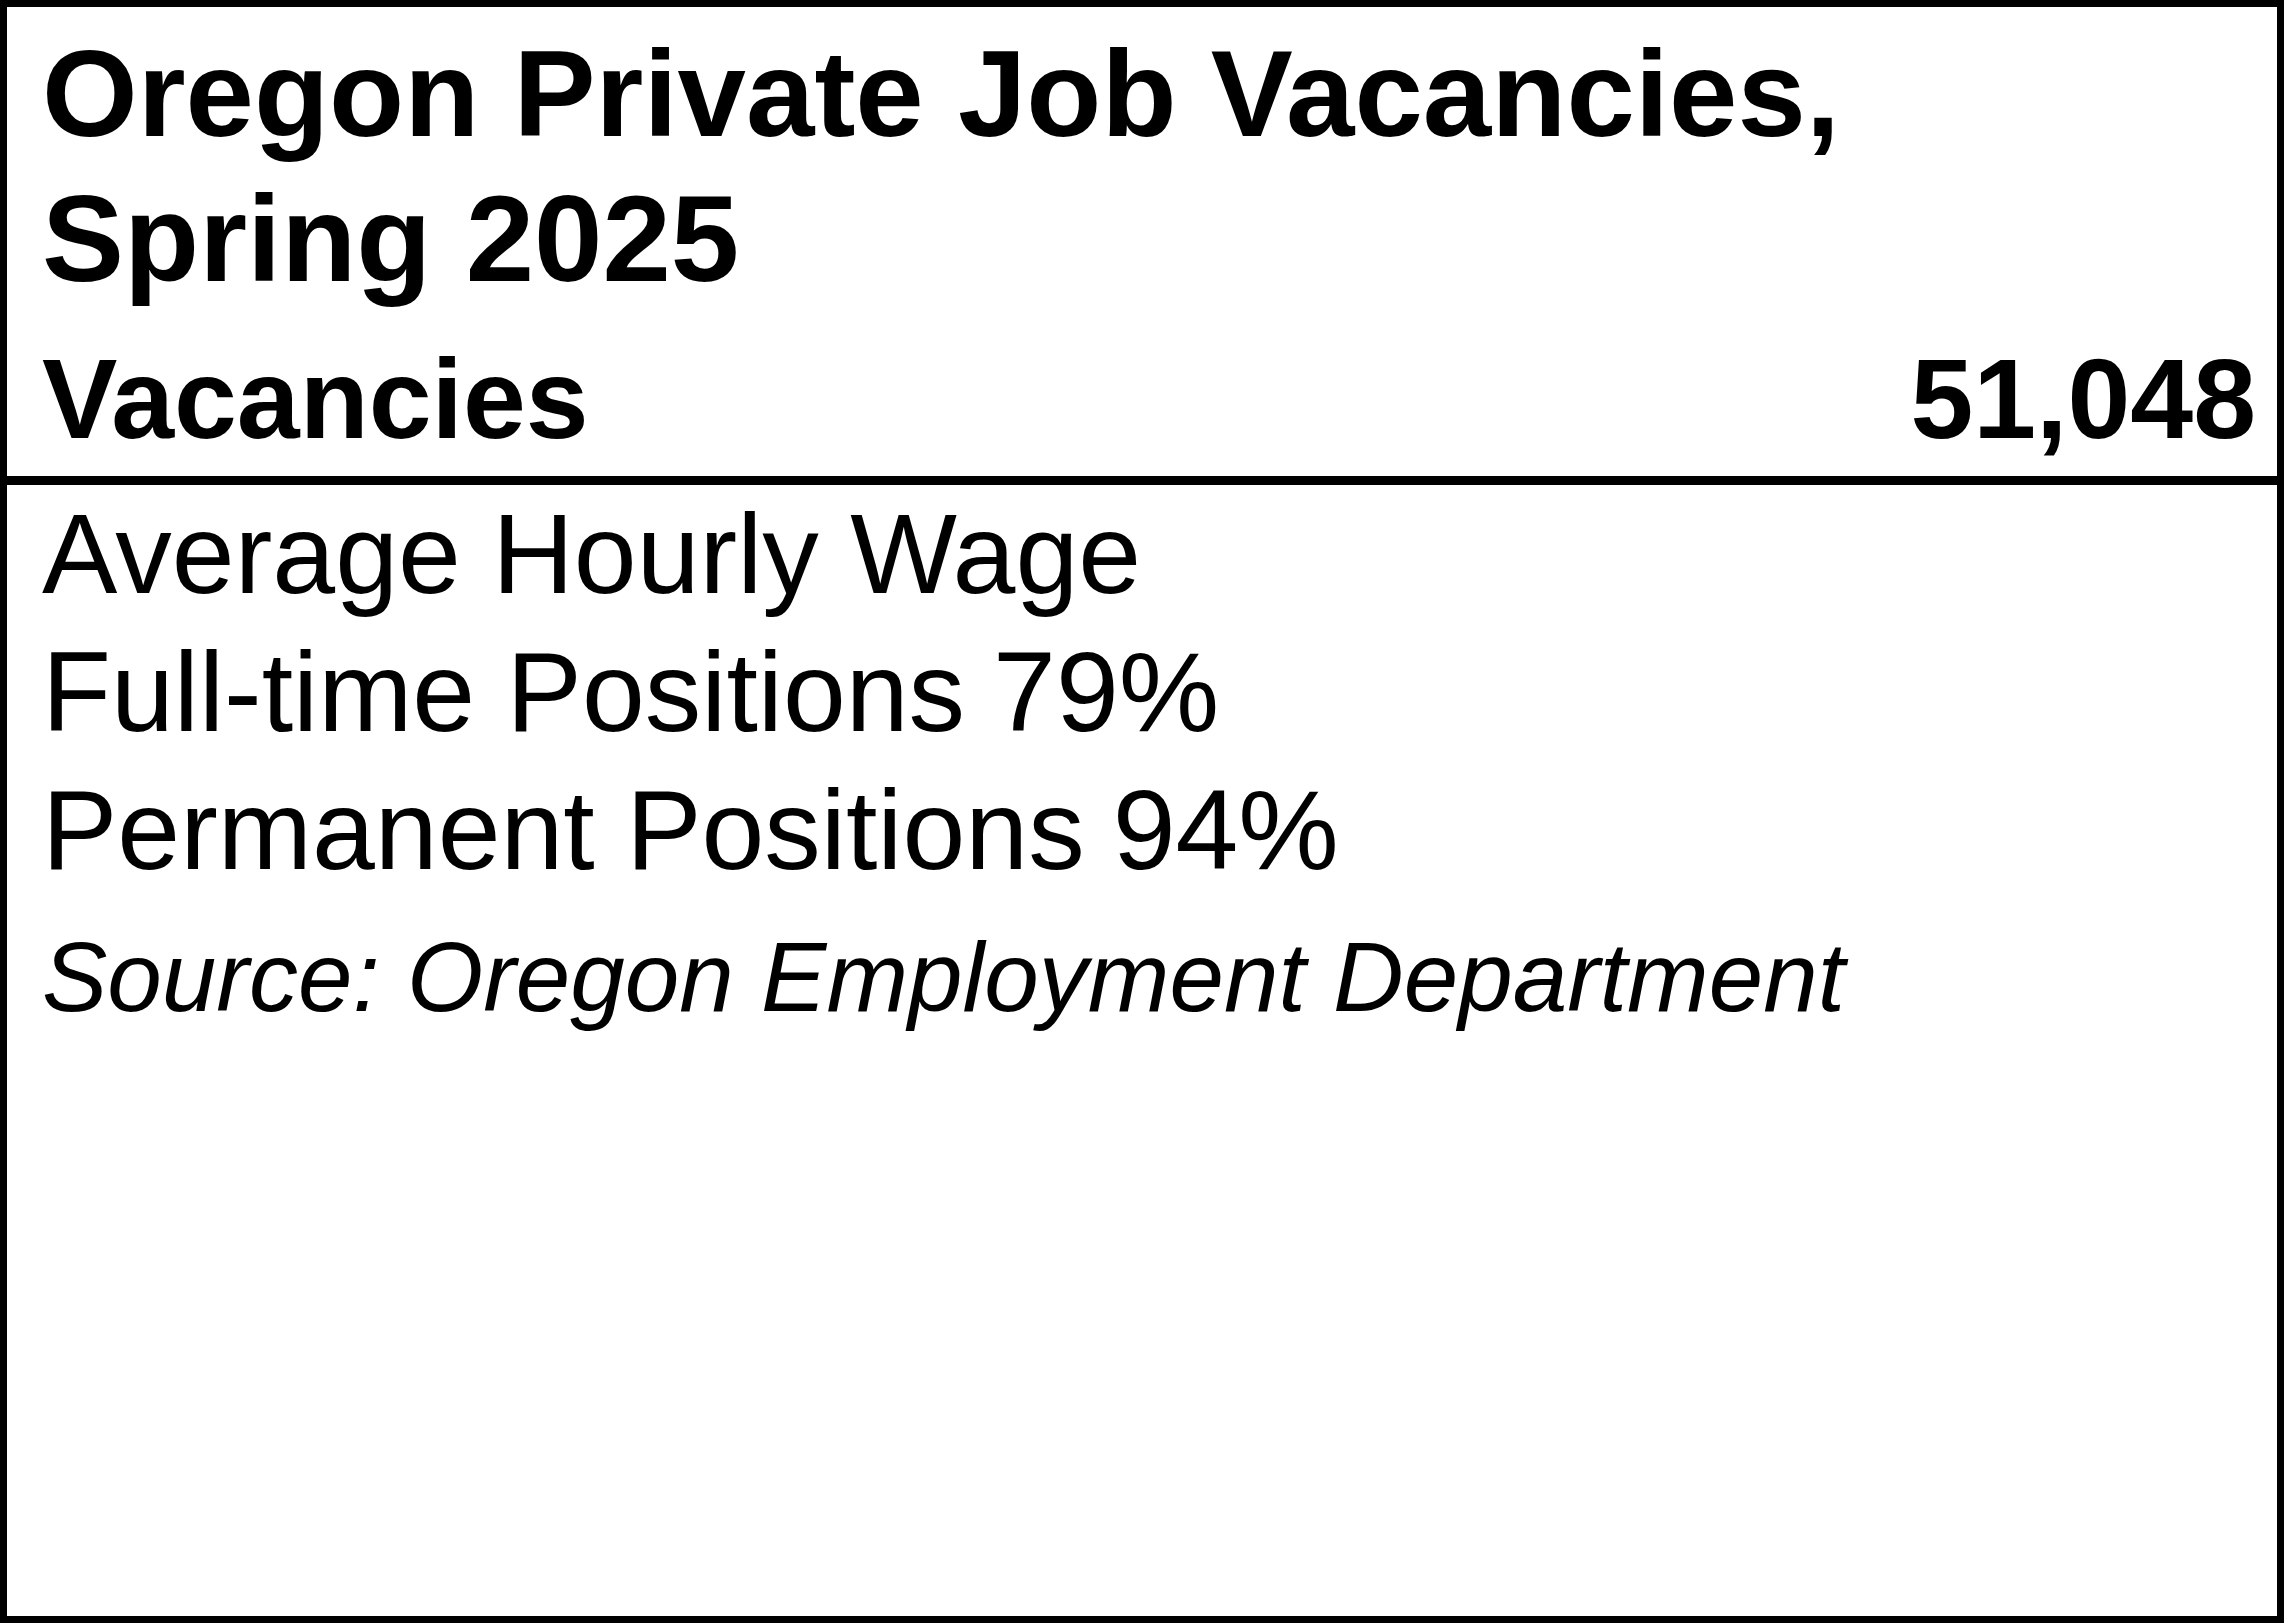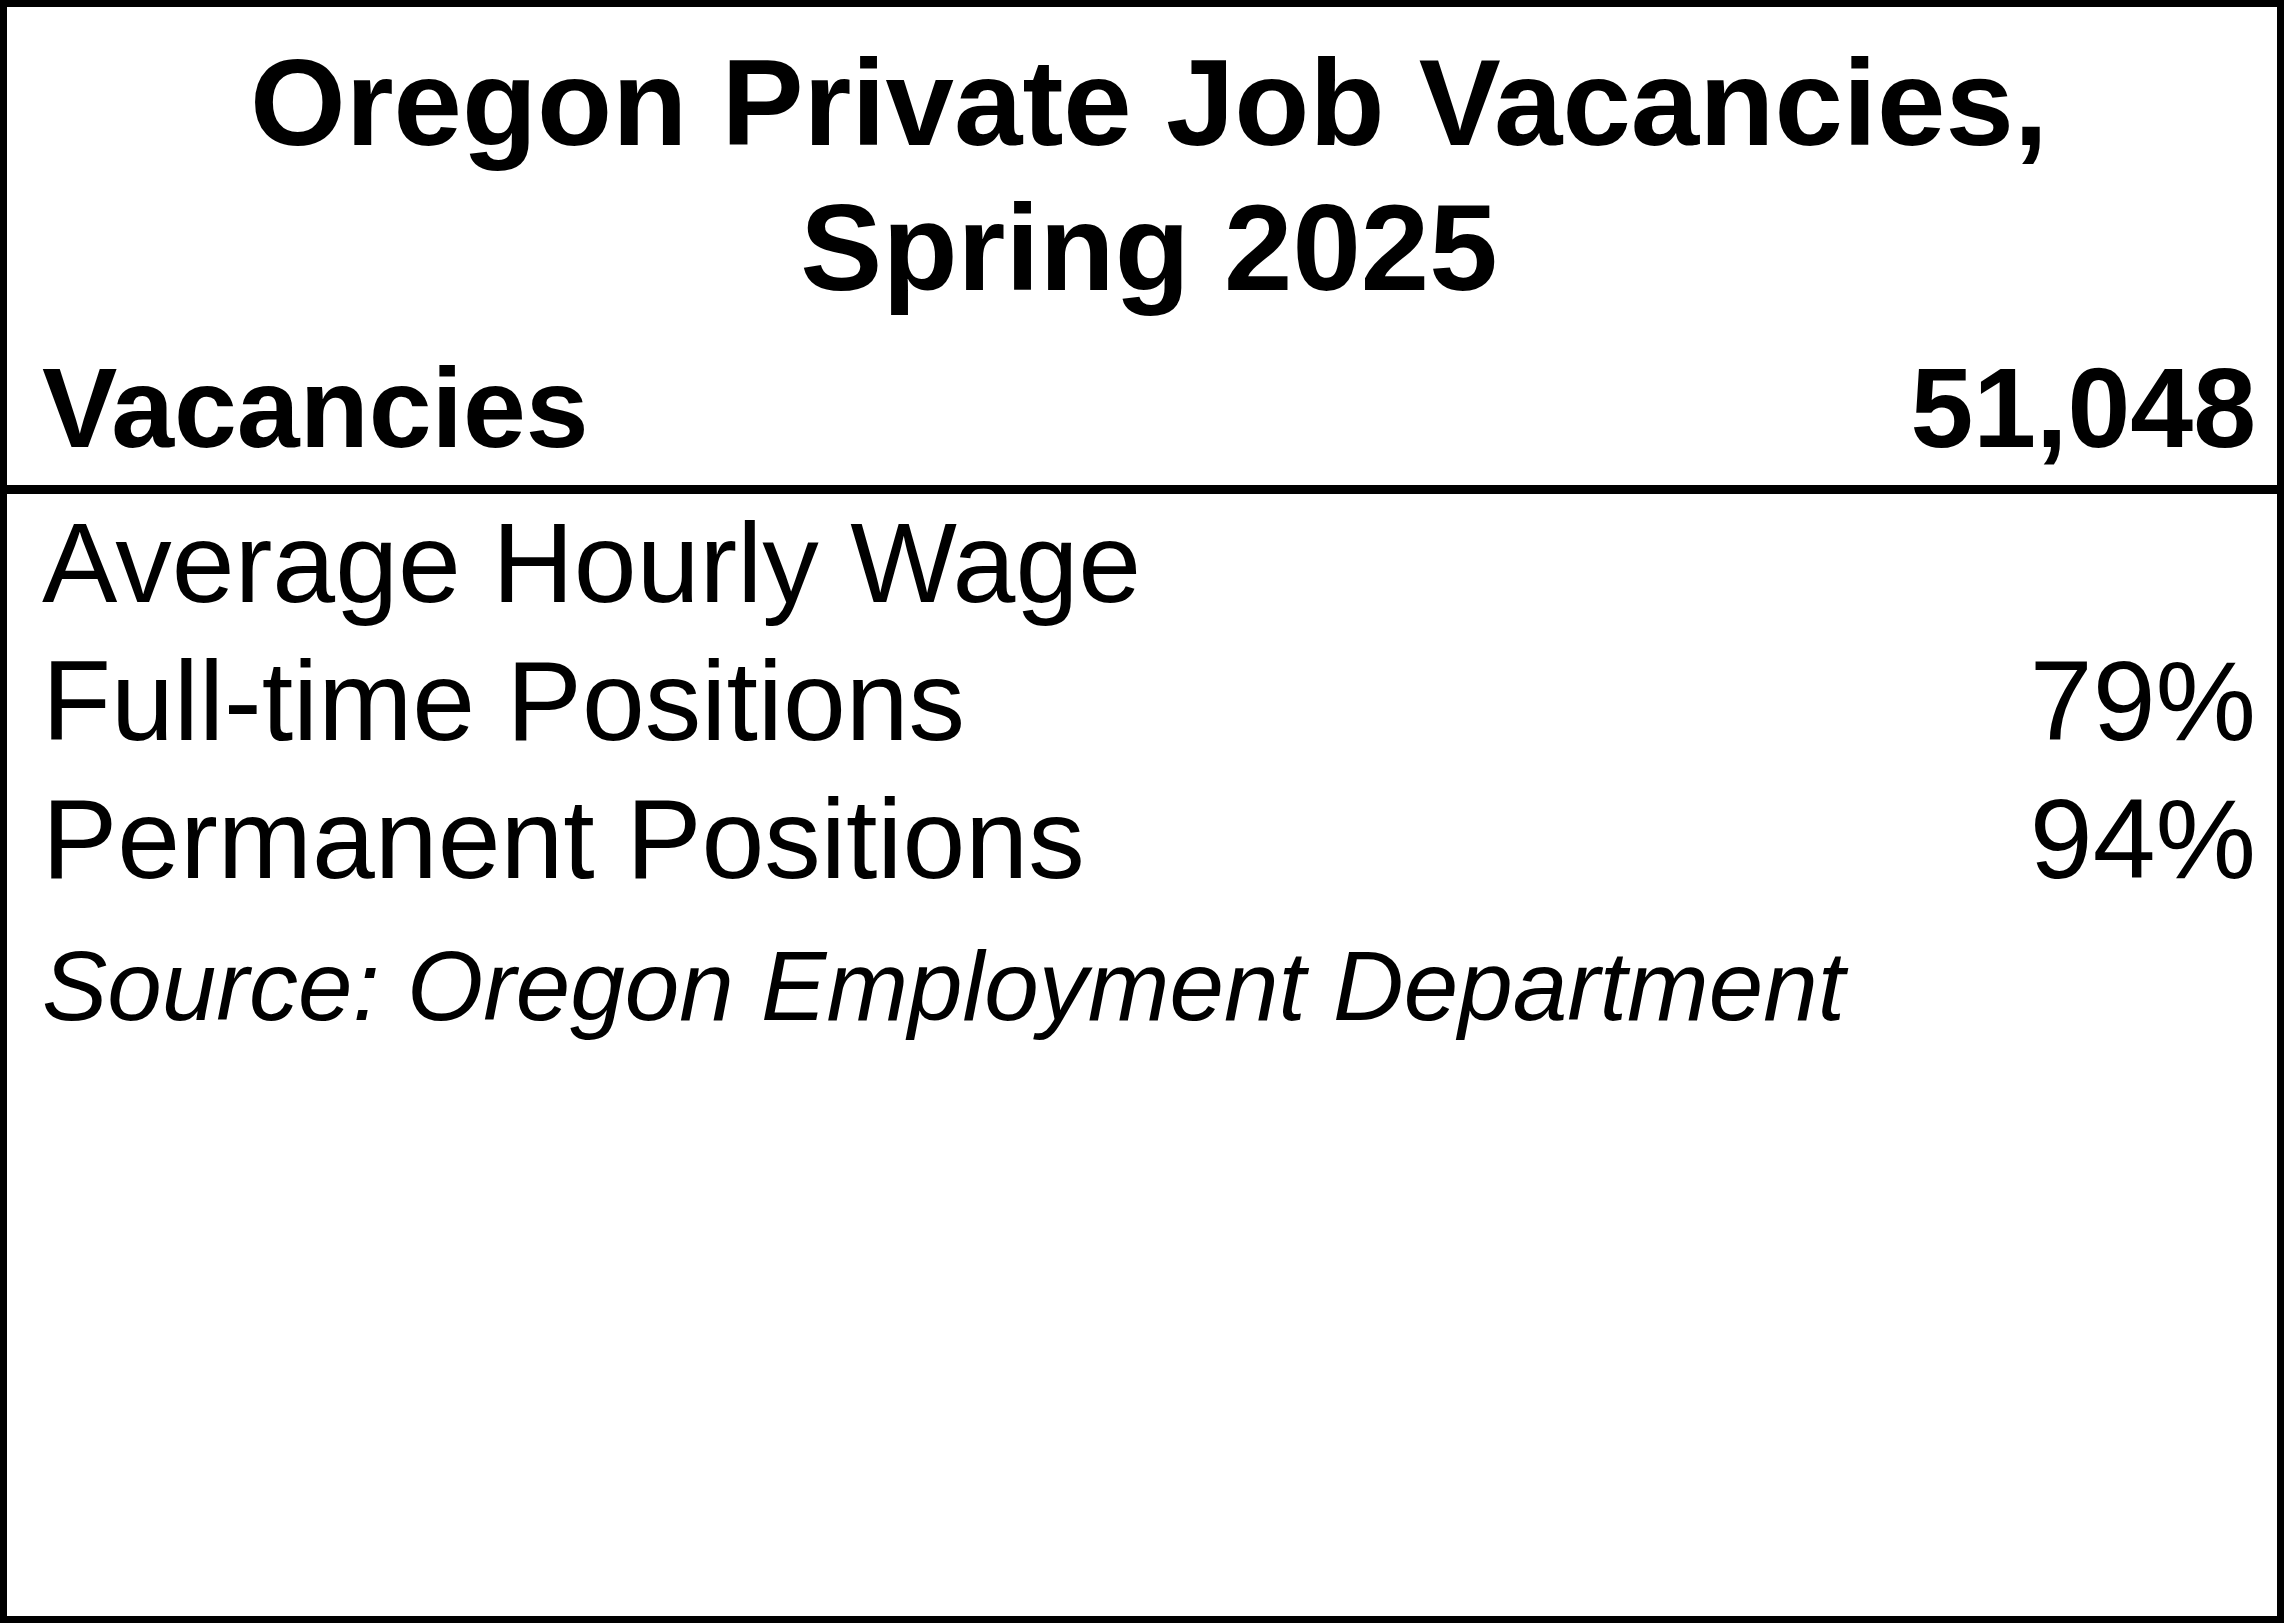--- a/index.html
+++ b/index.html
@@ -10,22 +10,22 @@
   }
   .sheet {
     width: 2284px;
     height: 1623px;
     background: #ffffff;
     border: 7.6px solid #000000;
     padding: 0 21px 0 35px;
     overflow: hidden;
   }
   .title-block {
-    padding-top: 23px;
-    text-align: center;
+    padding-top: 14px;
+    text-align: left;
   }
   .title-line {
     font-size: 123px;
     font-weight: 700;
     line-height: 145px;
     white-space: nowrap;
   }
   .summary-row {
     margin-top: 17px;
     display: flex;
@@ -36,21 +36,20 @@
     line-height: 142px;
   }
   .divider {
     height: 9.4px;
     background: #000000;
     margin: 5.7px -21px 0 -35px; 
   }
   .rows { margin-top: 0; }
   .row {
     display: flex;
-    justify-content: space-between;
     align-items: center;
     font-size: 113px;
     line-height: 138px;
   }
   .row-label {
     white-space: pre-line;
     text-align: left;
   }
   .row-value {
     text-align: right;

